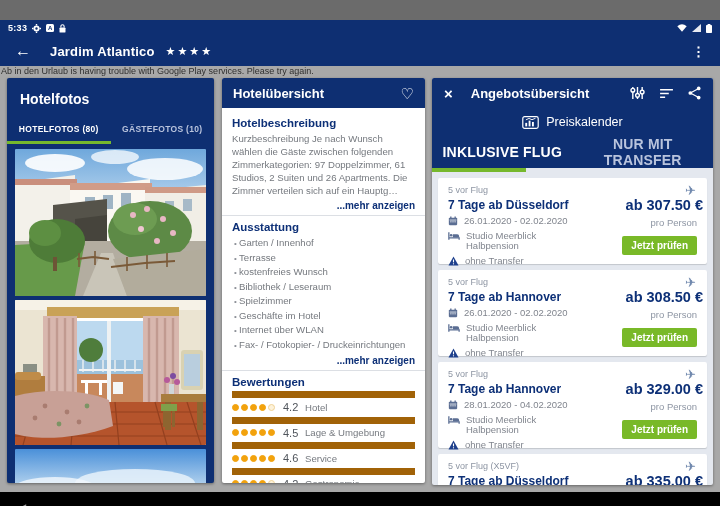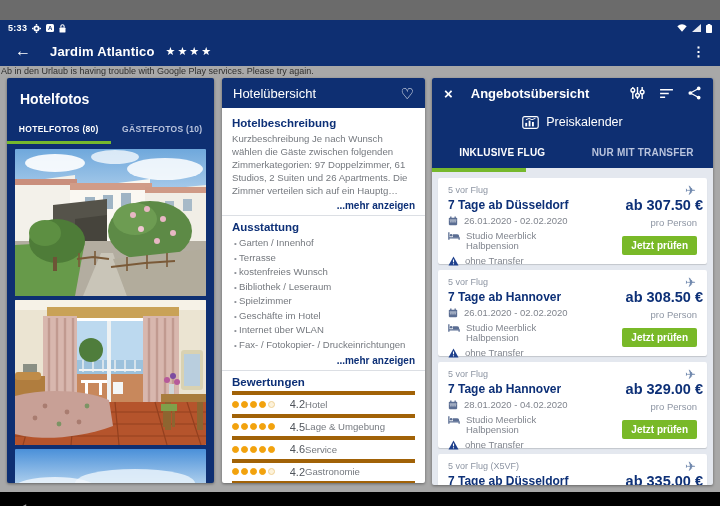--- a/index.html
+++ b/index.html
@@ -35,45 +35,45 @@
   .tab-underline .seg{flex:1;}
   .seg.on{background:#76b82d;}
   .pp-photos{padding:5px 8px 0;display:flex;flex-direction:column;gap:4px;}
   .photo{width:100%;overflow:hidden;border-radius:1px;}
   .photo svg{display:block;width:100%;height:100%;}
   .photo1{height:147px;}.photo2{height:145px;}.photo3{height:40px;}
   
   .overview-panel{left:222px;width:203px;height:405px;background:#fff;}
   .ov-header{height:30px;background:#0e2f72;display:flex;align-items:center;
     justify-content:space-between;padding:0 11px;}
-  .ov-title{color:#fff;font-size:13px;font-weight:normal;}
+  .ov-title{color:#fff;font-size:13px;font-weight:bold;}
   .heart{color:#fff;font-size:15px;line-height:15px;}
   .ov-body{padding:4px 10px 0;}
   .sec-h{color:#0d3077;font-size:11.5px;font-weight:bold;margin:5px 0 3px;}
   .desc{color:#75797f;font-size:9.6px;line-height:13px;margin:0;}
   .more{text-align:right;color:#0d3077;font-weight:bold;font-size:10px;margin:3px 0 4px;}
   hr.div{border:none;border-top:1px solid #dcdfe4;margin:3px -10px;}
   ul.amen{margin:0;padding:0 0 0 2px;list-style:none;color:#75797f;font-size:9.6px;line-height:13.5px;}
   ul.amen li::before{content:"•  ";color:#8d9198;font-size:8px;}
-  .rating-row{display:flex;align-items:center;height:18.5px;border-top:4px solid #a16207;text-align:right;}
+  .rating-row{display:flex;align-items:center;height:18.5px;border-top:7px solid #a16207;}
   .dots{display:flex;gap:2px;}
   .dot{width:7px;height:7px;border-radius:50%;background:#fdf2da;border:1px solid #efd296;box-sizing:border-box;}
   .dot.filled{background:#f2a20d;border-color:#f2a20d;}
   .score{font-size:11px;color:#50555c;margin-left:8px;width:22px;}
   .rlabel{font-size:9.6px;color:#75797f;}
   
   .offers-panel{left:432px;width:281px;height:407px;background:#e4e8ef;}
   .of-header{height:30px;background:#0e2f72;display:flex;align-items:center;padding:0 12px;}
   .close-x{color:#fff;font-size:15px;font-weight:bold;line-height:15px;}
   .of-title{color:#fff;font-size:13px;font-weight:bold;margin-left:18px;}
   .of-icons{margin-left:auto;display:flex;gap:14px;align-items:center;}
   .pk-row{height:28px;background:#0e2f72;display:flex;align-items:center;justify-content:center;gap:7px;}
   .pk-label{color:#fff;font-size:12.5px;}
   .of-tabs{display:flex;height:32px;background:#0e2f72;}
-  .of-tab{flex:1;display:flex;align-items:center;justify-content:center;font-size:10px;
+  .of-tab{flex:1;display:flex;align-items:center;justify-content:center;font-size:14px;
     font-weight:bold;color:#b9c4dd;letter-spacing:.2px;text-align:center;}
   .of-tab.active{color:#fff;}
   .of-underline{display:flex;height:4px;background:#e4e8ef;}
   .of-underline .seg{flex:1;}
   .offers-list{padding:6px;display:flex;flex-direction:column;gap:6px;}
   .offer-card{position:relative;background:#fff;border-radius:2px;padding:7px 10px;height:86px;
     box-sizing:border-box;box-shadow:0 1px 1px rgba(0,0,0,.15);}
   .op{font-size:9px;color:#8d95a3;}
   .plane{position:absolute;top:5px;right:11px;color:#7189ae;font-size:13px;}
   .oc-title{font-size:12px;font-weight:bold;color:#0d3077;margin-top:3px;}

